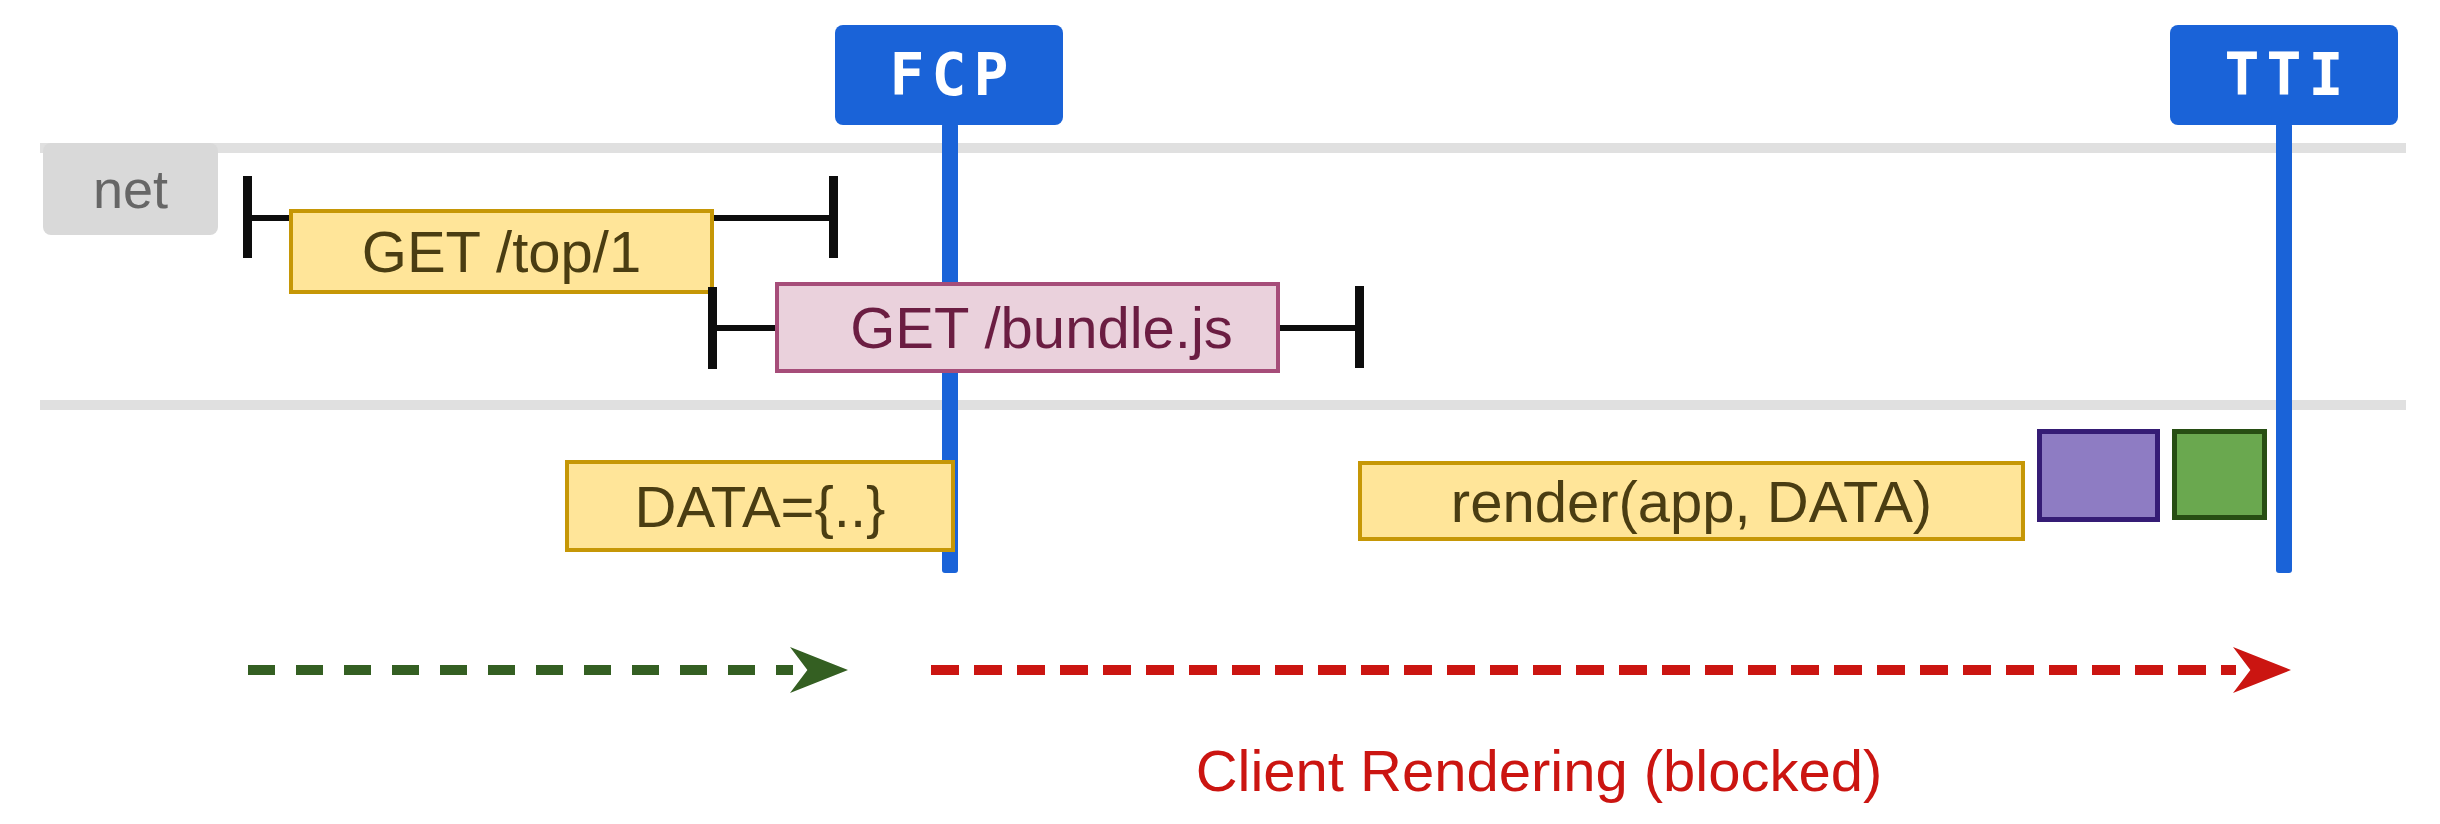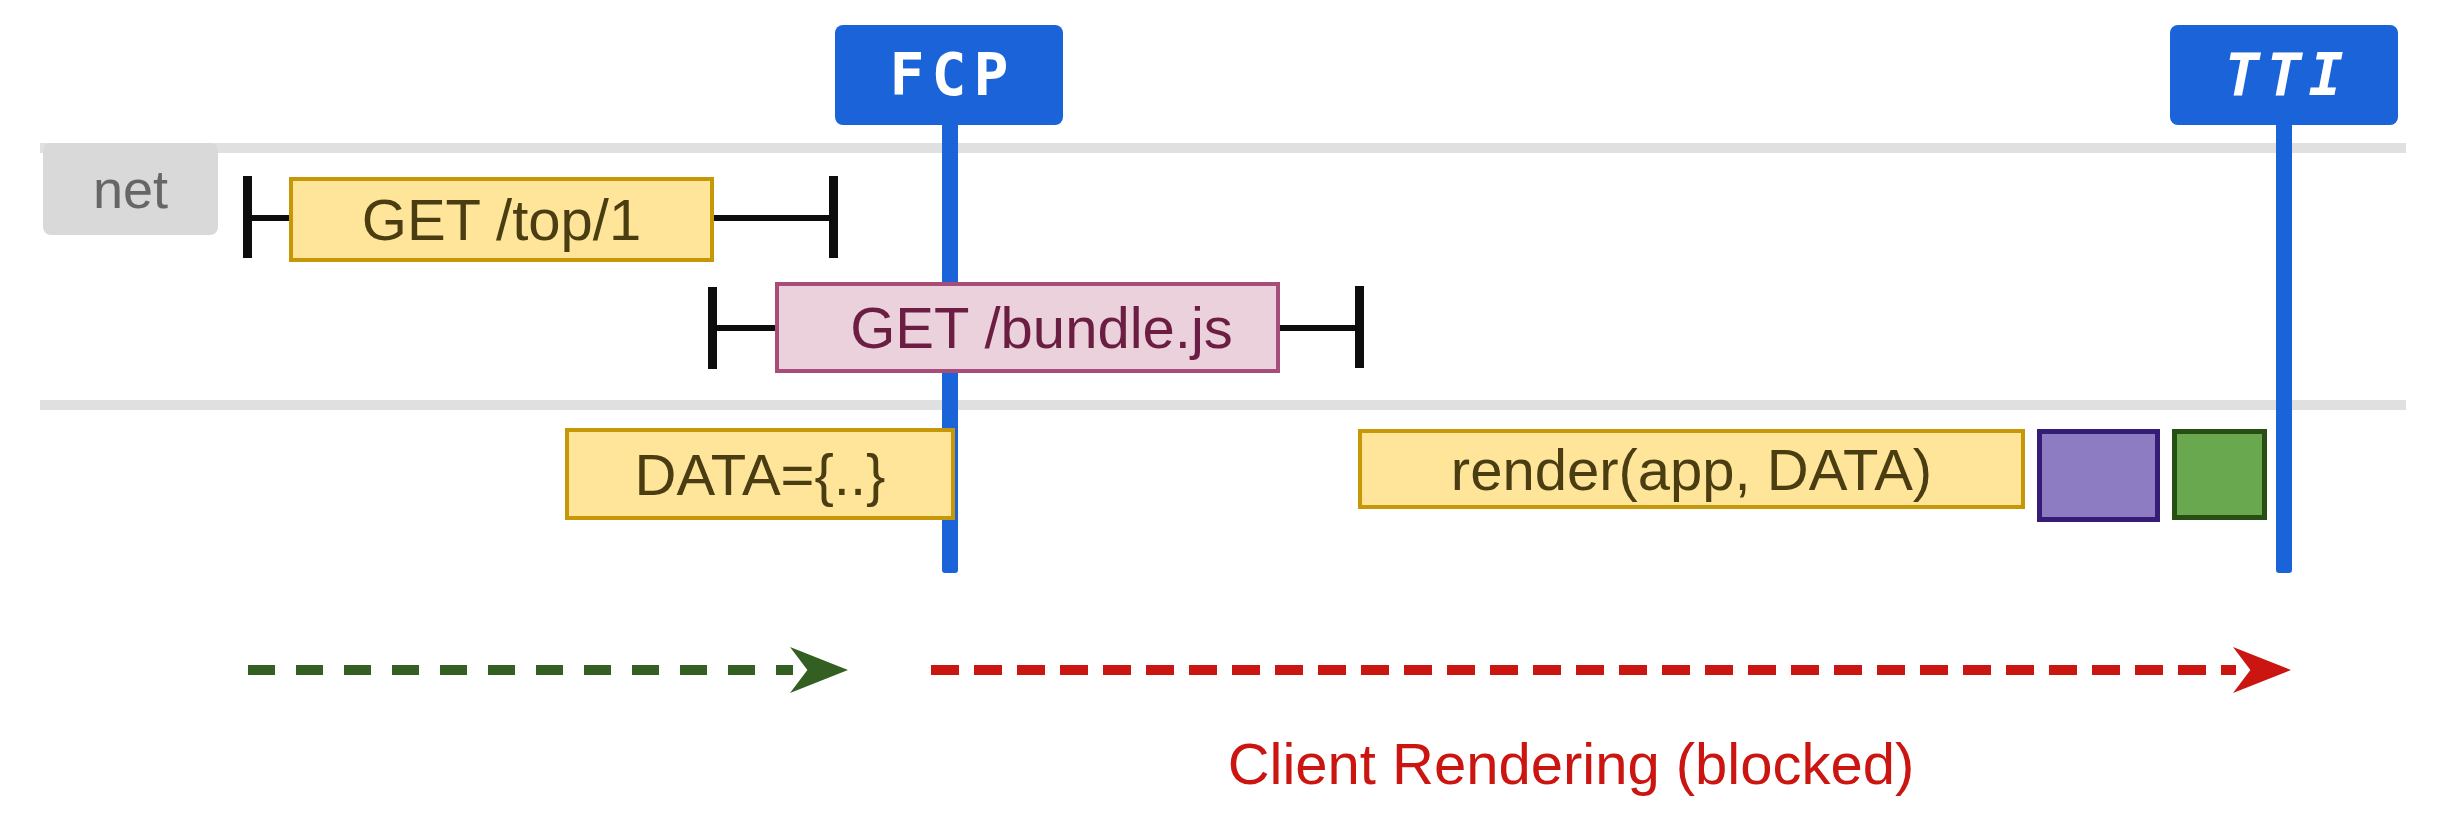--- a/index.html
+++ b/index.html
@@ -19,30 +19,30 @@
   #net-label{left:43px;top:143px;width:175px;height:92px;}
   #js-label{left:41px;top:400px;width:160px;height:92px;}
   
   .marker-badge{
     position:absolute;top:25px;width:228px;height:100px;background:var(--marker-blue,#1a63d8);
     color:#ffffff;border-radius:8px;font-family:"DejaVu Sans Mono",monospace;font-weight:bold;
     font-size:58px;letter-spacing:7px;display:flex;align-items:center;justify-content:center;z-index:4;
     text-indent:7px;
   }
   #fcp-badge{left:835px;}
-  #tti-badge{left:2170px;font-style:italic;}
+  #tti-badge{left:2170px;}
   .marker-line{position:absolute;top:123px;width:16px;height:450px;background:var(--marker-blue,#1a63d8);border-radius:3px;z-index:1;}
   #fcp-line{left:942px;}
   #tti-line{left:2276px;}
   
   .box{
     position:absolute;box-sizing:border-box;display:flex;align-items:center;justify-content:center;
     font-size:58px;z-index:2;white-space:nowrap;
   }
-  .box.yellow{background:var(--yellow-fill,#ffe599);border:4px solid var(--yellow-border,#c69706);color:var(--yellow-text,#4a3d12);}
+  .box.yellow{background:var(--yellow-fill,#ffe599);border:4px solid var(--yellow-border,#c69706);color:var(--yellow-text,#4a3d12);margin-top:32px;}
   .box.pink{background:var(--pink-fill,#ead1dc);border:4px solid var(--pink-border,#a64d79);color:var(--pink-text,#6b1d42);padding-left:28px;}
   .box.purple{background:var(--purple-fill,#8e7cc3);border:5px solid var(--purple-border,#351c75);}
   .box.green{background:var(--green-fill,#6aa84f);border:5px solid var(--green-border,#274e13);}
   #box-top{left:289px;top:177px;width:425px;height:85px;}
   #box-bundle{left:775px;top:282px;width:505px;height:91px;}
   #box-data{left:565px;top:428px;width:390px;height:92px;}
   #box-render{left:1358px;top:429px;width:667px;height:80px;}
   #box-purple{left:2037px;top:429px;width:123px;height:93px;}
   #box-green{left:2172px;top:429px;width:95px;height:91px;}
   
@@ -58,21 +58,21 @@
   #tick-bundle-end{left:1355px;top:286px;}
   
   .dash-line{position:absolute;top:665px;height:10px;z-index:1;}
   #server-dash{left:248px;width:545px;background:repeating-linear-gradient(to right,var(--server-green,#345f22) 0 27px,transparent 27px 48px);}
   #client-dash{left:931px;width:1305px;background:repeating-linear-gradient(to right,var(--client-red,#cb1511) 0 28px,transparent 28px 43px);}
   .arrow-head{position:absolute;top:647px;width:58px;height:46px;clip-path:polygon(0 0,100% 50%,0 100%,30% 50%);z-index:1;}
   #server-head{left:790px;background:var(--server-green,#345f22);}
   #client-head{left:2233px;background:var(--client-red,#cb1511);}
   .phase-label{position:absolute;top:730px;font-size:58px;text-align:center;z-index:2;}
   #server-label{left:240px;width:610px;color:var(--server-green,#345f22);}
-  #client-label{left:916px;width:1310px;color:var(--client-red,#cb1511);}
+  #client-label{left:884px;width:1310px;color:var(--client-red,#cb1511);margin-top:7px;}
 </style>
 </head>
 <body>
 
 <div id="stage">
 
   <div class="track-line" id="net-line"></div>
   <div class="track-line" id="js-line"></div>
 
   <div class="track-label" id="net-label">

